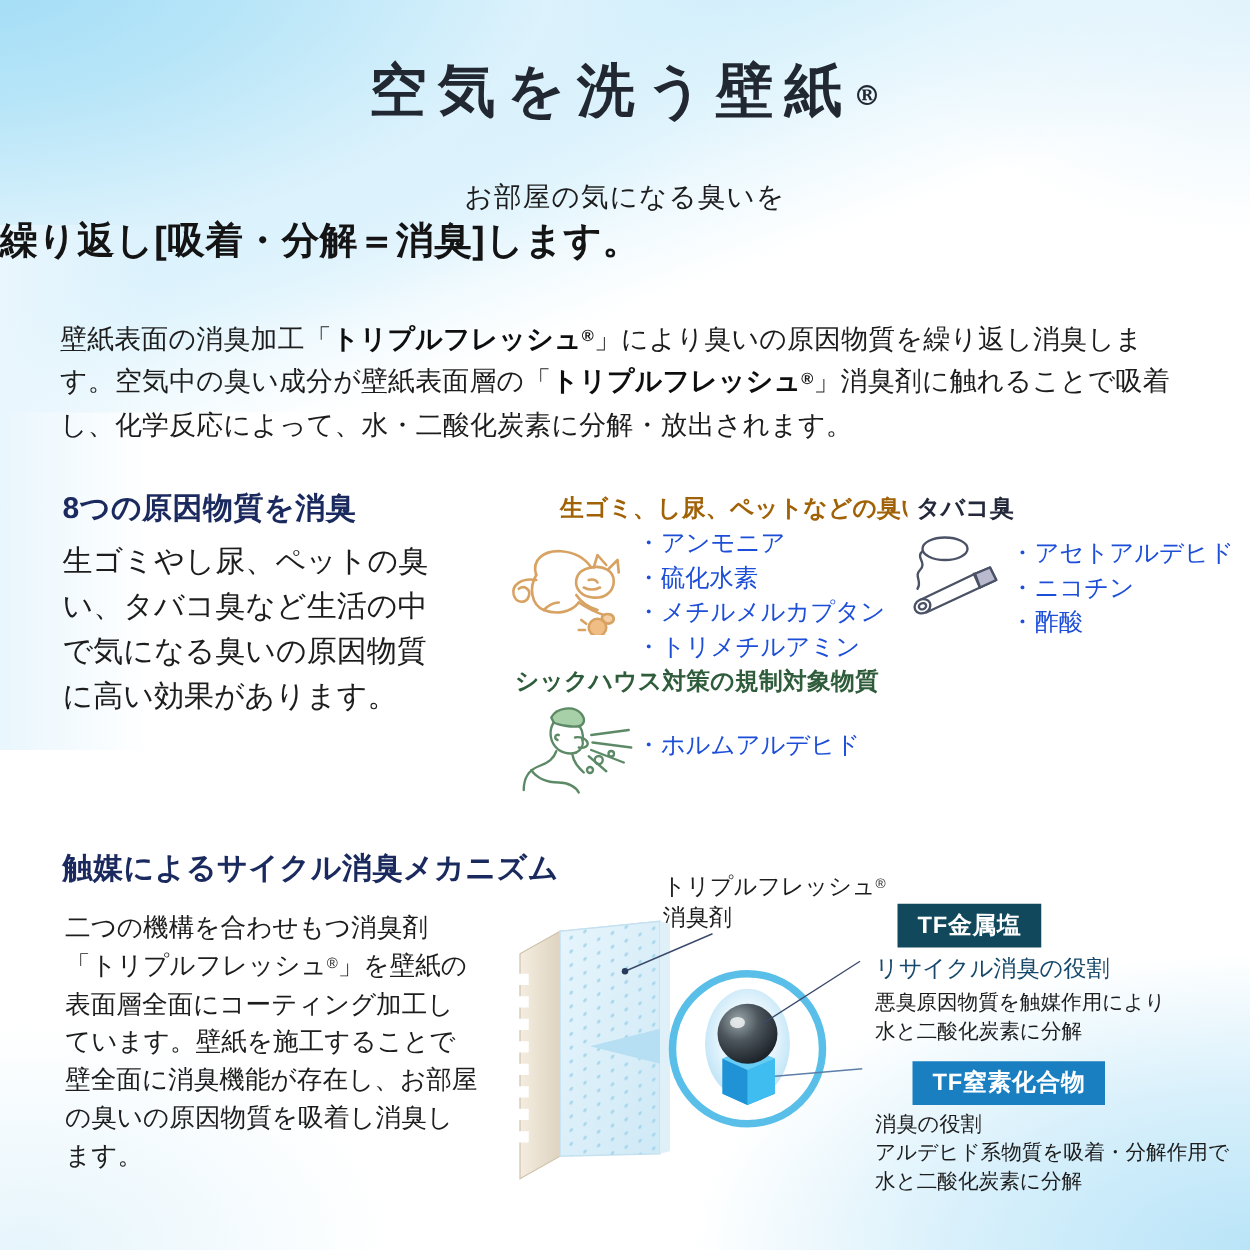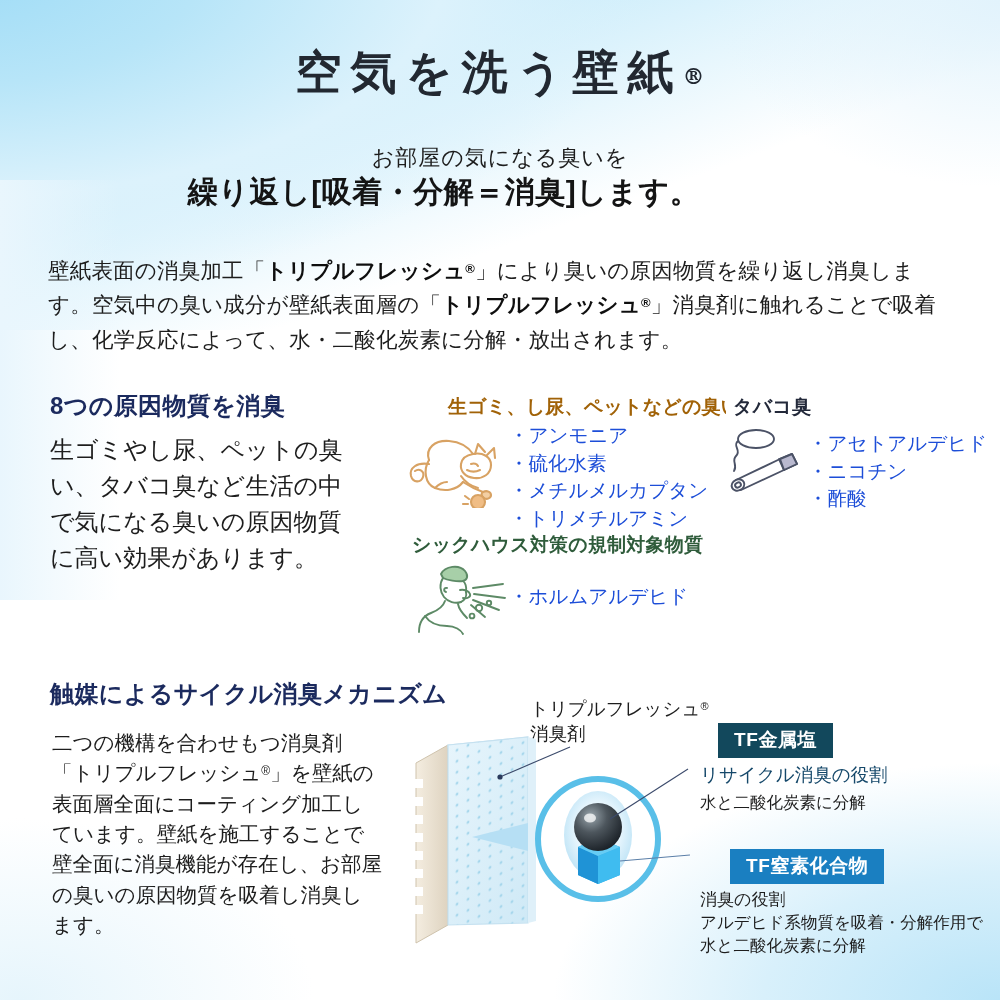--- a/index.html
+++ b/index.html
@@ -77,21 +77,20 @@
     position: absolute;
     top: 143px; left: 0; width: 1000px;
     text-align: center;
     font-size: 22px;
     color: #1d1d1d;
     letter-spacing: 1px;
   }
   .sub-line-2 {
     position: absolute;
     top: 172px; left: 0; width: 888px;
-    text-align: center;
     font-size: 30px;
     font-weight: 700;
     color: #141414;
     letter-spacing: 0.5px;
   }
 
   
   .intro {
     position: absolute;
     top: 232px; left: 48px;
@@ -410,20 +409,21 @@
           <circle cx="90" cy="42" r="2.6" fill="#2a3a5c" stroke="none"></circle>
           <path d="M200 84 L278 34"></path>
           <path d="M210 126 L280 120" stroke="#5b7fa8"></path>
         </g>
       </svg>
     </div>
 
     <div class="badge" id="badge-metal">TF金属塩</div>
     <div class="callout-title" id="metal-title">リサイクル消臭の役割</div>
     <div class="callout-body" id="metal-body">
+      <div>悪臭原因物質を触媒作用により</div>
       <div>水と二酸化炭素に分解</div>
     </div>
 
     <div class="badge" id="badge-nitro">TF窒素化合物</div>
     <div class="callout-title" id="nitro-title">消臭の役割</div>
     <div class="callout-body" id="nitro-body">
       <div>アルデヒド系物質を吸着・分解作用で</div>
       <div>水と二酸化炭素に分解</div>
     </div>
 

